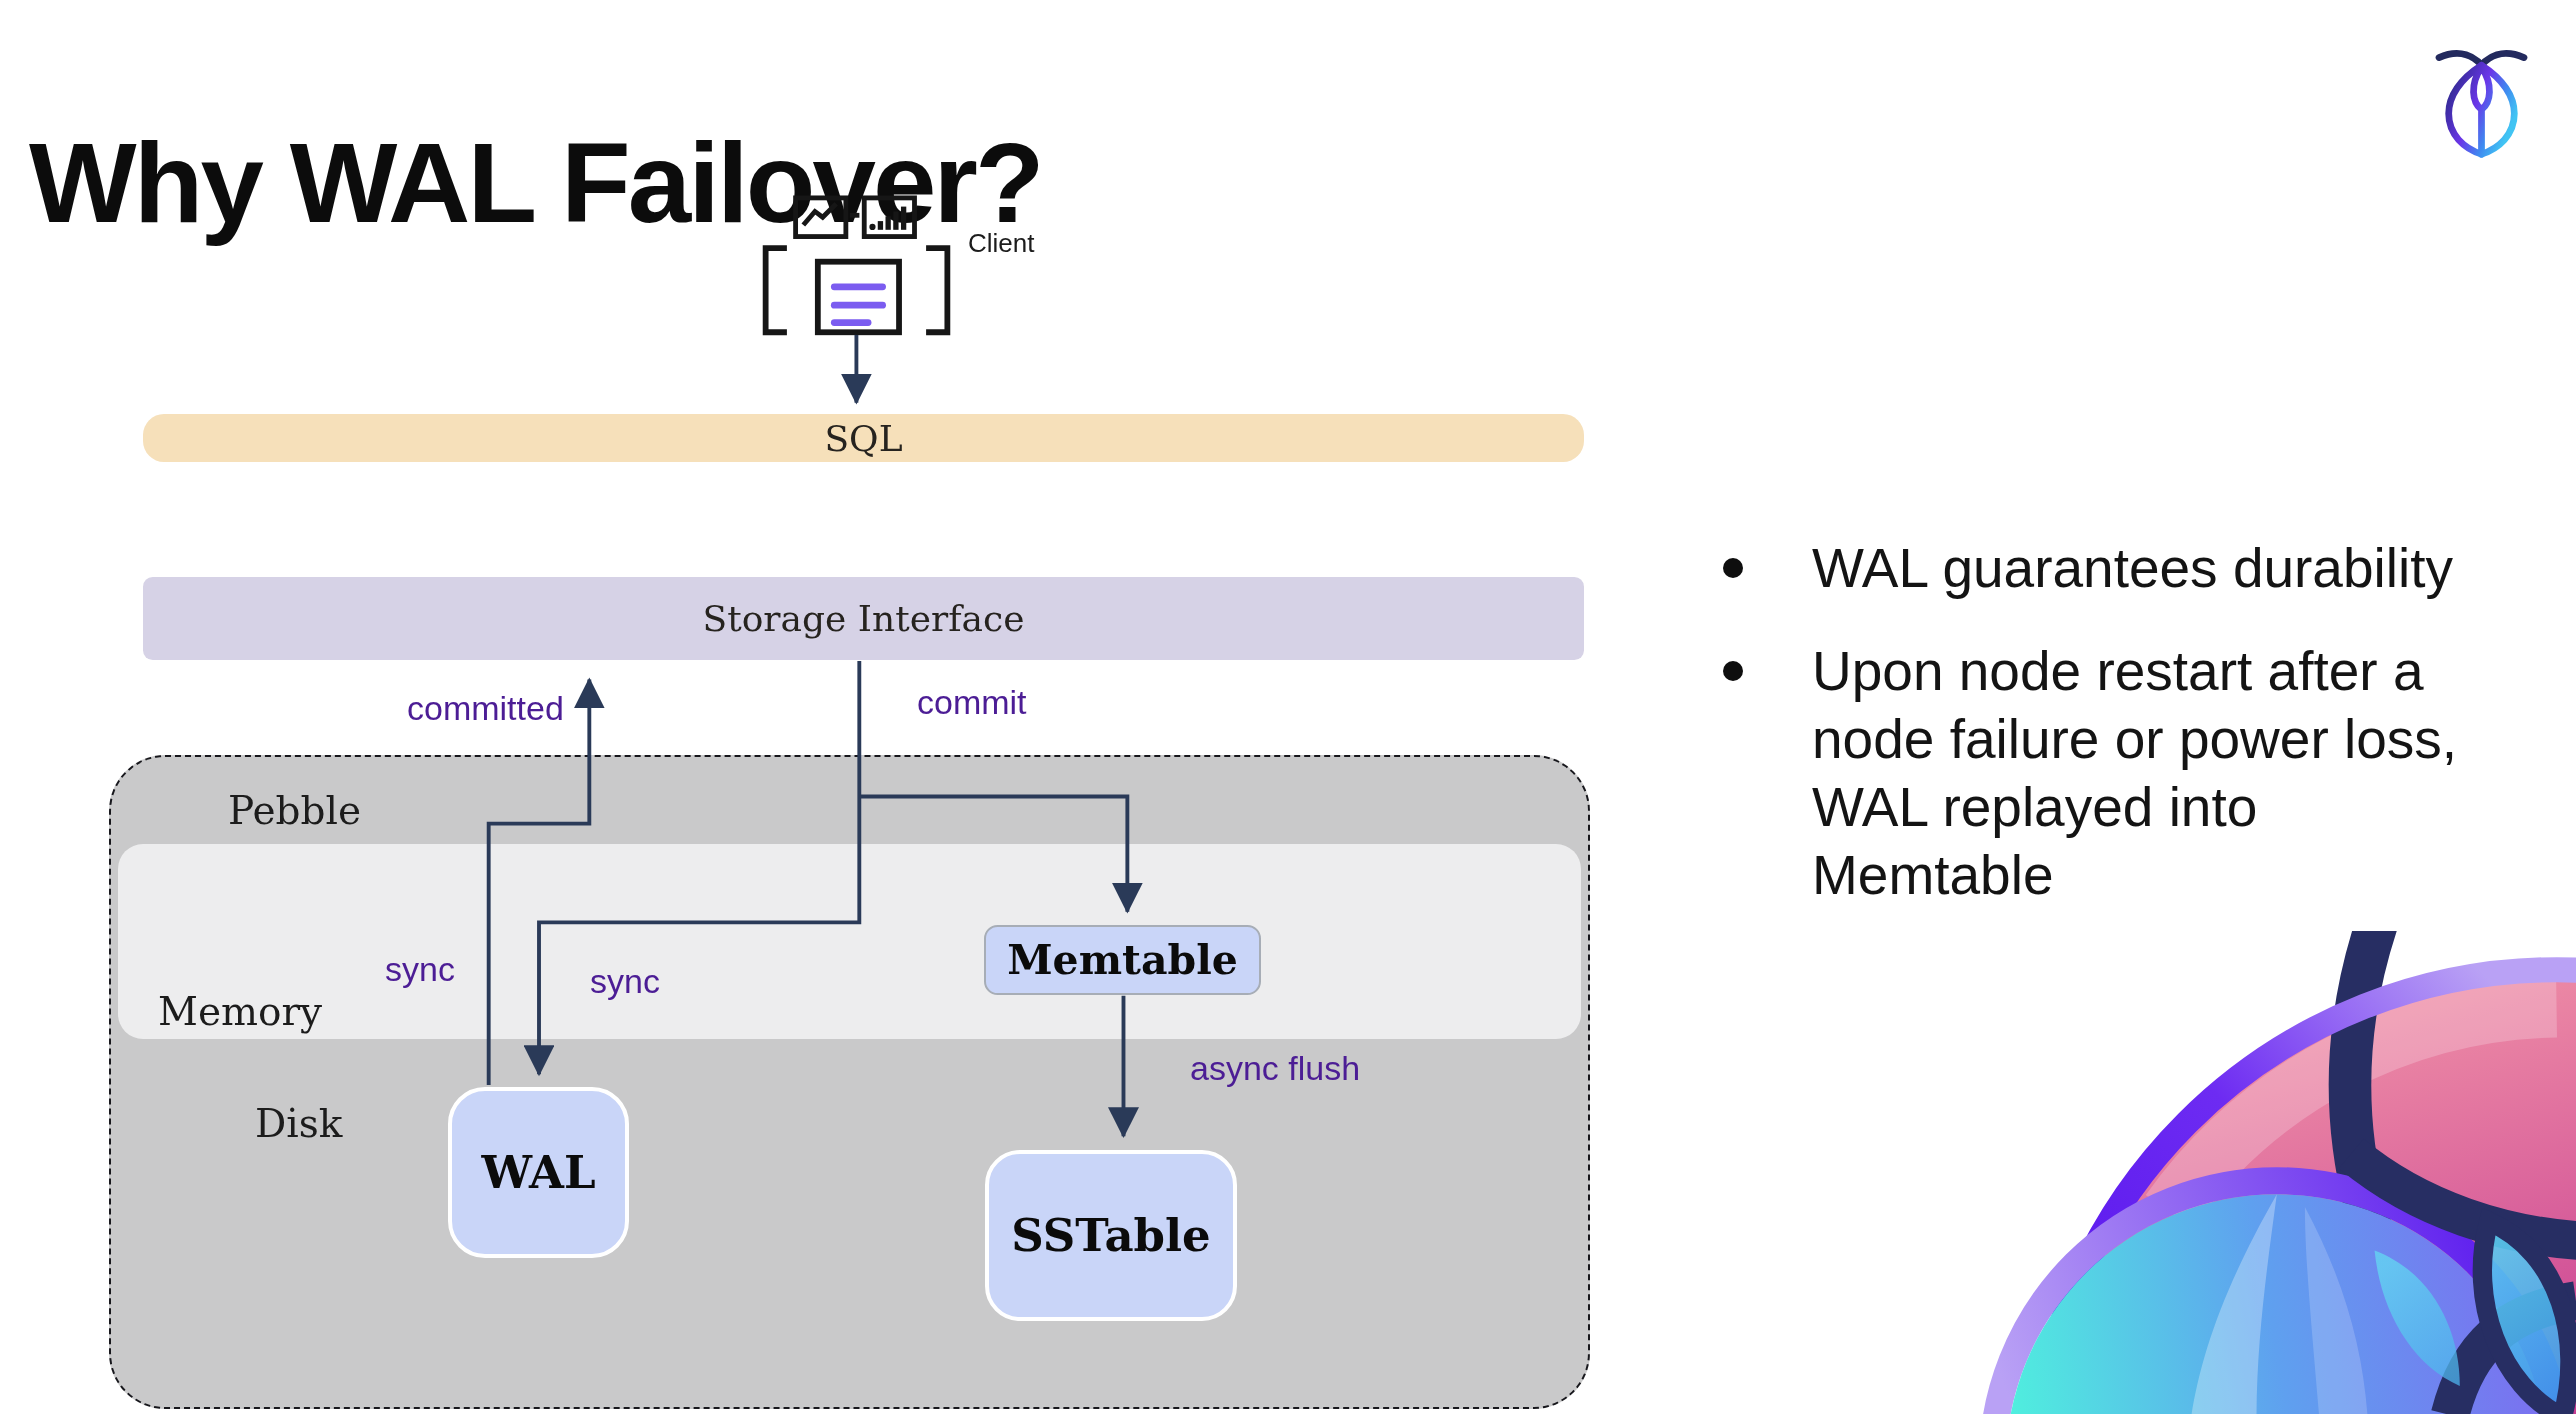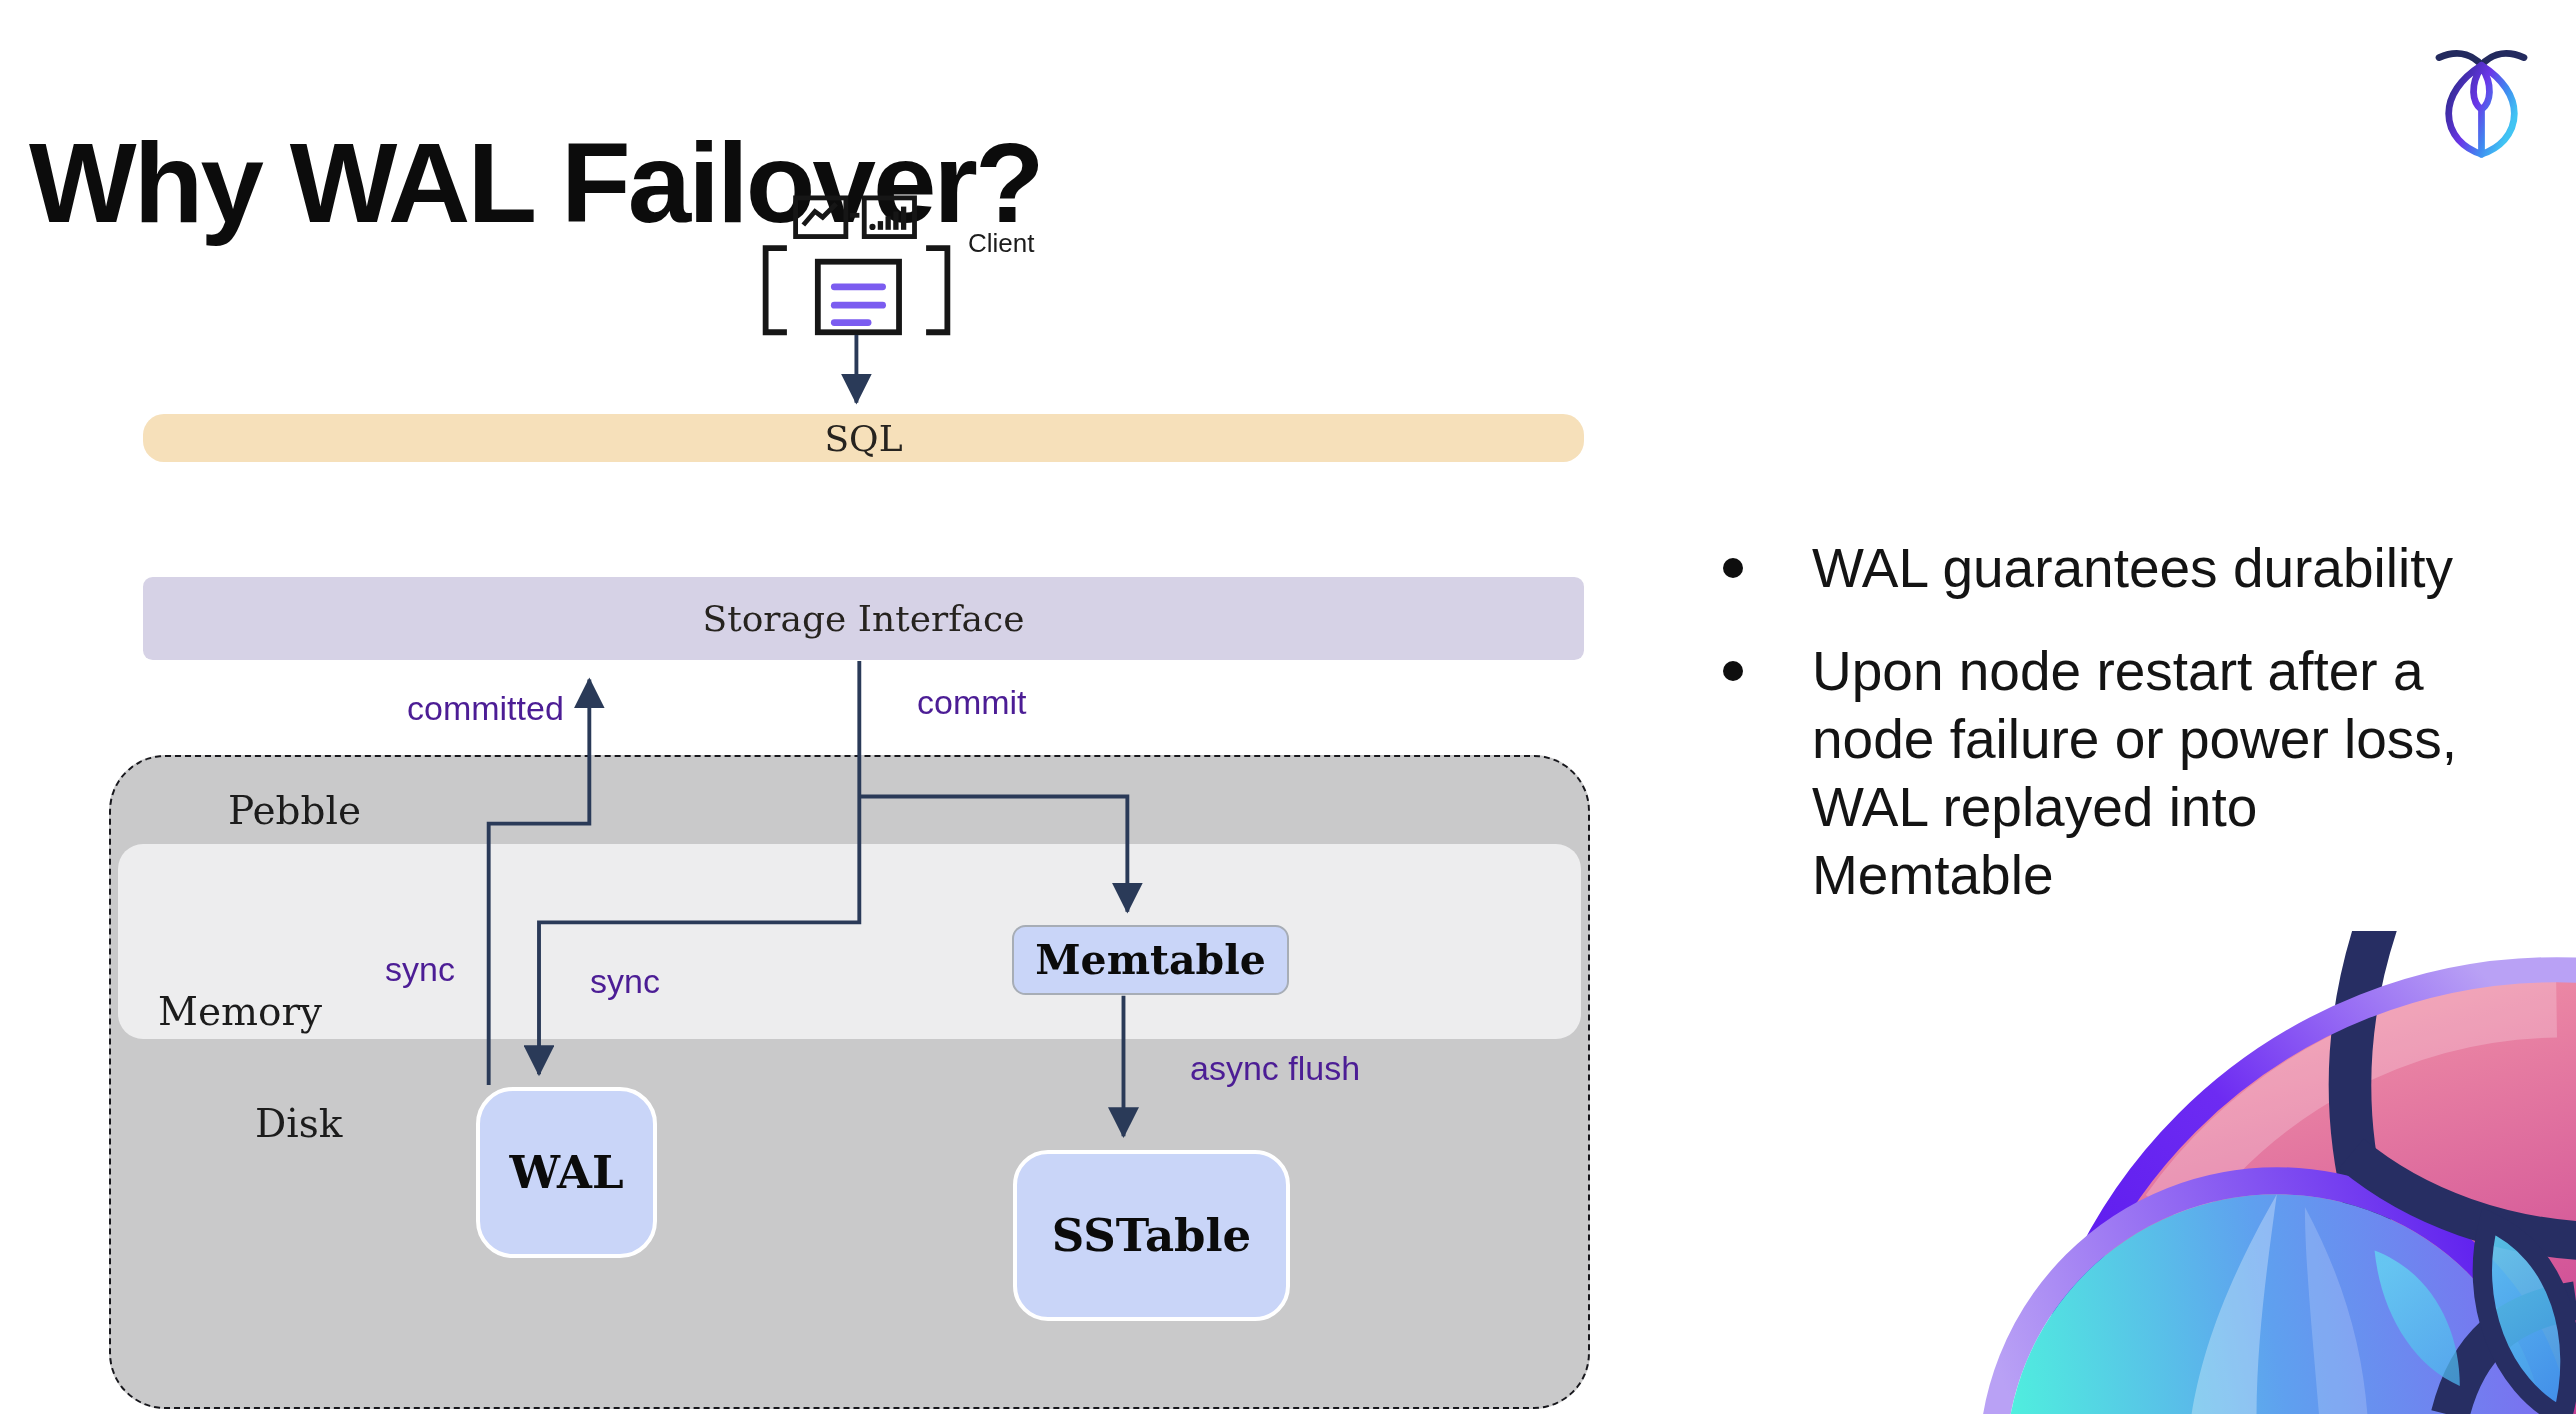--- a/index.html
+++ b/index.html
@@ -22,24 +22,24 @@
   .pebble{position:absolute;left:109px;top:755px;width:1481px;height:654px;
           background:var(--pebble-bg,#c9c9ca);border:2.9px dashed #17171c;border-radius:56px;}
   .memory-band{position:absolute;left:118px;top:844px;width:1463px;height:195px;
           background:var(--memory-bg,#ededee);border-radius:25px;}
   .zone-label{position:absolute;font-family:"DejaVu Serif","Liberation Serif",serif;
           font-size:39px;color:#1c1c1c;white-space:nowrap;}
 
   
   .node{position:absolute;display:flex;align-items:center;justify-content:center;
         background:var(--node-fill,#c9d5f8);
-        font-family:"DejaVu Serif","Liberation Serif",serif;font-weight:bold;color:#0b0b0b;margin-left:28px;}
+        font-family:"DejaVu Serif","Liberation Serif",serif;font-weight:bold;color:#0b0b0b;}
   .node.wal{left:448px;top:1087px;width:181px;height:171px;border:4.8px solid #fff;border-radius:37px;font-size:45px;}
   .node.memtable{left:984px;top:925px;width:277px;height:70px;border:2.9px solid #a7adb6;border-radius:13.5px;font-size:41px;}
-  .node.sstable{left:985px;top:1150px;width:277px;height:171px;border:4.8px solid #fff;border-radius:35px;font-size:45px;}
+  .node.sstable{left:985px;top:1150px;width:252px;height:171px;border:4.8px solid #fff;border-radius:35px;font-size:45px;}
 
   .edge-label{position:absolute;font-size:34px;color:#4c1d95;white-space:nowrap;}
   .client-label{position:absolute;left:968px;top:228px;font-size:26px;color:#1c1c1c;}
 
   
   svg.arrows{position:absolute;left:0;top:0;pointer-events:none;}
   .edge{stroke:var(--arrow,#2a3a58);stroke-width:4;fill:none;}
   .arrowhead{fill:var(--arrow,#2a3a58);}
 
   

